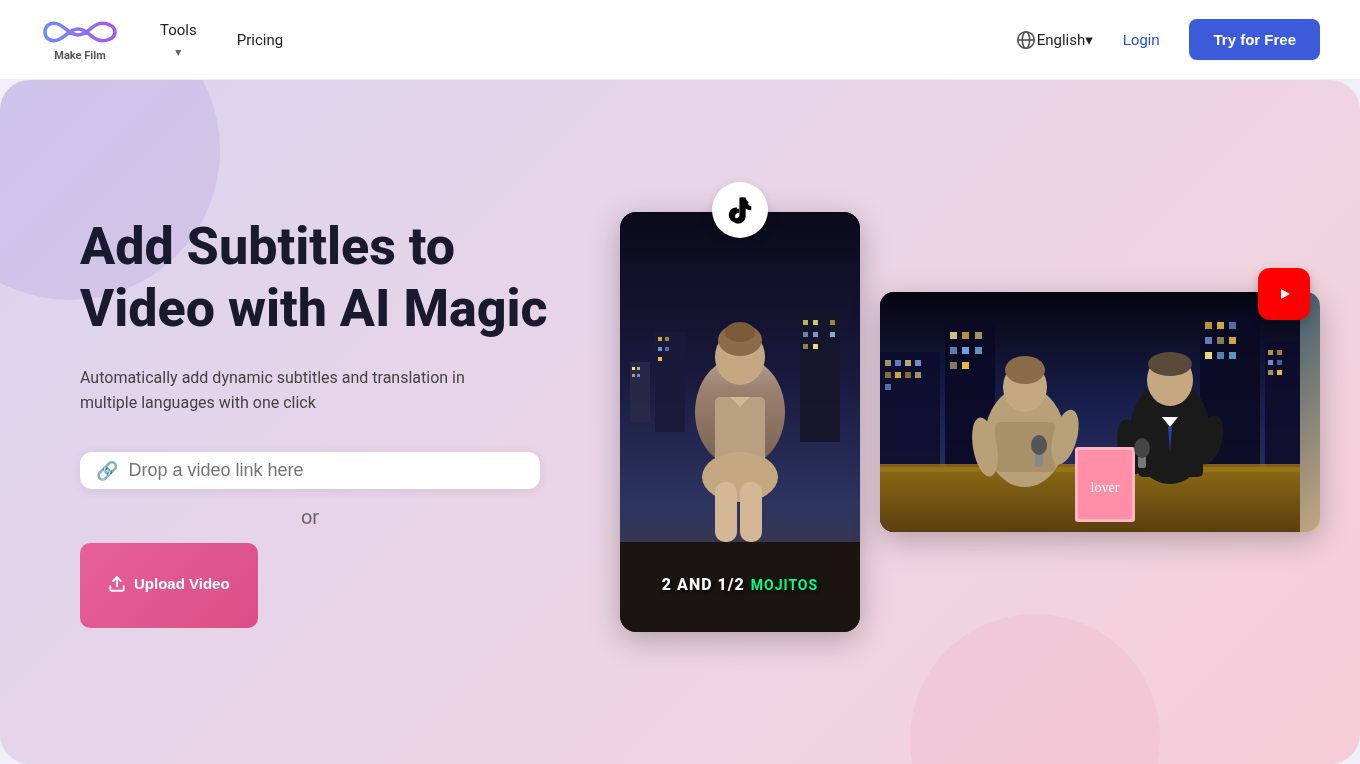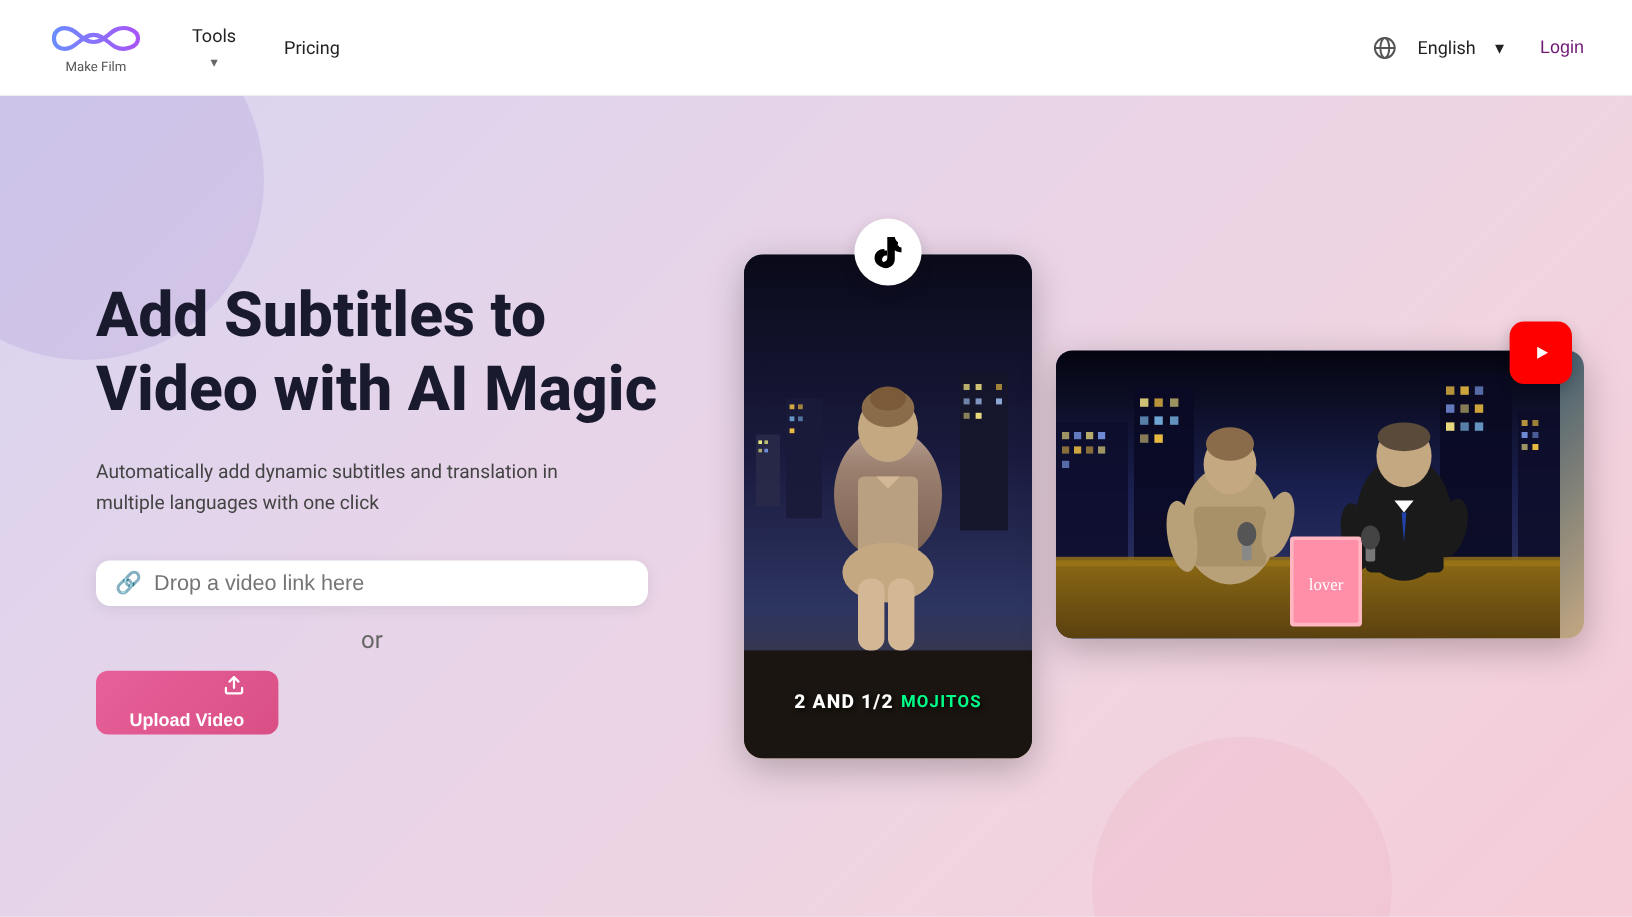--- a/index.html
+++ b/index.html
@@ -34,20 +34,21 @@
       align-items: center;
     }
     .logo-icon {
       width: 80px;
       height: 30px;
     }
     .logo-text {
       font-size: 11px;
       color: #555;
       margin-top: 2px;
+      font-weight: bold;
     }
     .nav-tools {
       display: flex;
       align-items: center;
       gap: 6px;
       font-size: 15px;
       color: #222;
       cursor: pointer;
       flex-direction: column;
     }
@@ -61,32 +62,32 @@
       cursor: pointer;
     }
     .nav-right {
       display: flex;
       align-items: center;
       gap: 30px;
     }
     .lang-selector {
       display: flex;
       align-items: center;
-      gap: 16px;
+      gap: 0;
       font-size: 15px;
       color: #222;
       cursor: pointer;
     }
     .globe-icon {
       width: 22px;
       height: 22px;
     }
     .login-btn {
       font-size: 15px;
-      color: #701a75;
+      color: #1d4ed8;
       cursor: pointer;
       background: none;
       border: none;
     }
     .try-free-btn {
       background: #3b5bdb;
       color: white;
       border: none;
       border-radius: 8px;
       padding: 12px 24px;
@@ -97,20 +98,21 @@
 
     
     .hero {
       background: linear-gradient(135deg, #d8d4f0 0%, #e8d4e8 40%, #f0d4e0 70%, #f5ccd8 100%);
       height: 684px;
       display: flex;
       align-items: center;
       padding: 0 80px;
       position: relative;
       overflow: hidden;
+      border-radius: 30px;
     }
 
     .hero-content {
       flex: 0 0 500px;
       z-index: 2;
     }
 
     .hero-title {
       font-size: 52px;
       font-weight: 800;
@@ -169,28 +171,27 @@
       font-size: 20px;
       margin-bottom: 14px;
       max-width: 460px;
     }
 
     .upload-btn {
       background: linear-gradient(135deg, #e8609a, #d94f85);
       color: white;
       border: none;
       border-radius: 10px;
-      padding: 3px 28px;
+      padding: 32px 28px;
       font-size: 15px;
       font-weight: 600;
       cursor: pointer;
       display: flex;
-      align-items: flex-end;
+      align-items: flex-start;
       gap: 8px;
-      flex-direction: column;
     }
 
     
     .hero-visuals {
       position: absolute;
       right: 60px;
       top: 50%;
       transform: translateY(-50%);
       display: flex;
       align-items: flex-start;
@@ -345,20 +346,21 @@
         <circle cx="12" cy="12" r="9"></circle>
         <ellipse cx="12" cy="12" rx="4" ry="9"></ellipse>
         <line x1="3" y1="12" x2="21" y2="12"></line>
       </svg>
       <span>English</span>
       <span>▾</span>
     </div>
 
     <button class="login-btn">Login</button>
 
+    <button class="try-free-btn">Try for Free</button>
   </div>
 </nav>
 
 <section class="hero">
   <div class="blob1"></div>
   <div class="blob2"></div>
 
   <div class="hero-content">
     <h1 class="hero-title">Add Subtitles to Video with AI Magic</h1>
     <p class="hero-subtitle">Automatically add dynamic subtitles and translation in multiple languages with one click</p>

